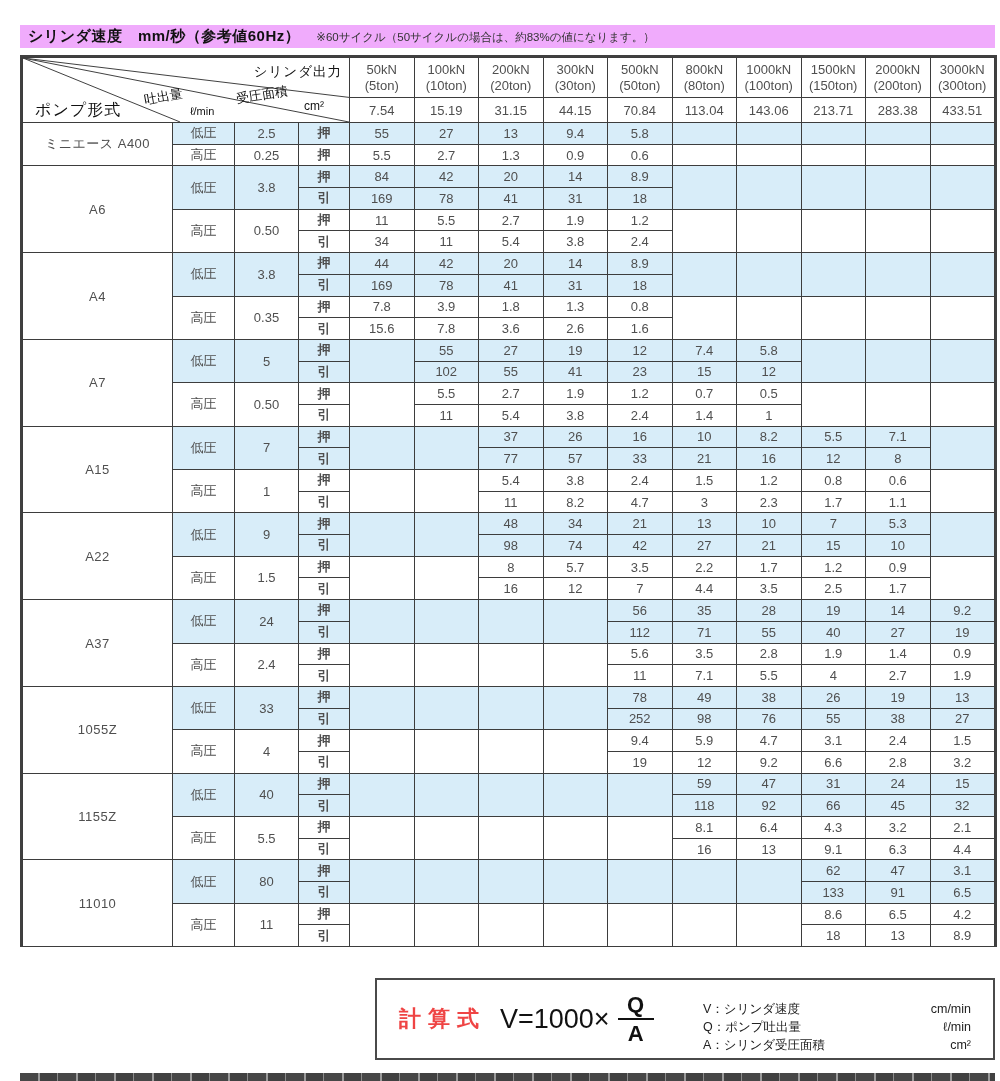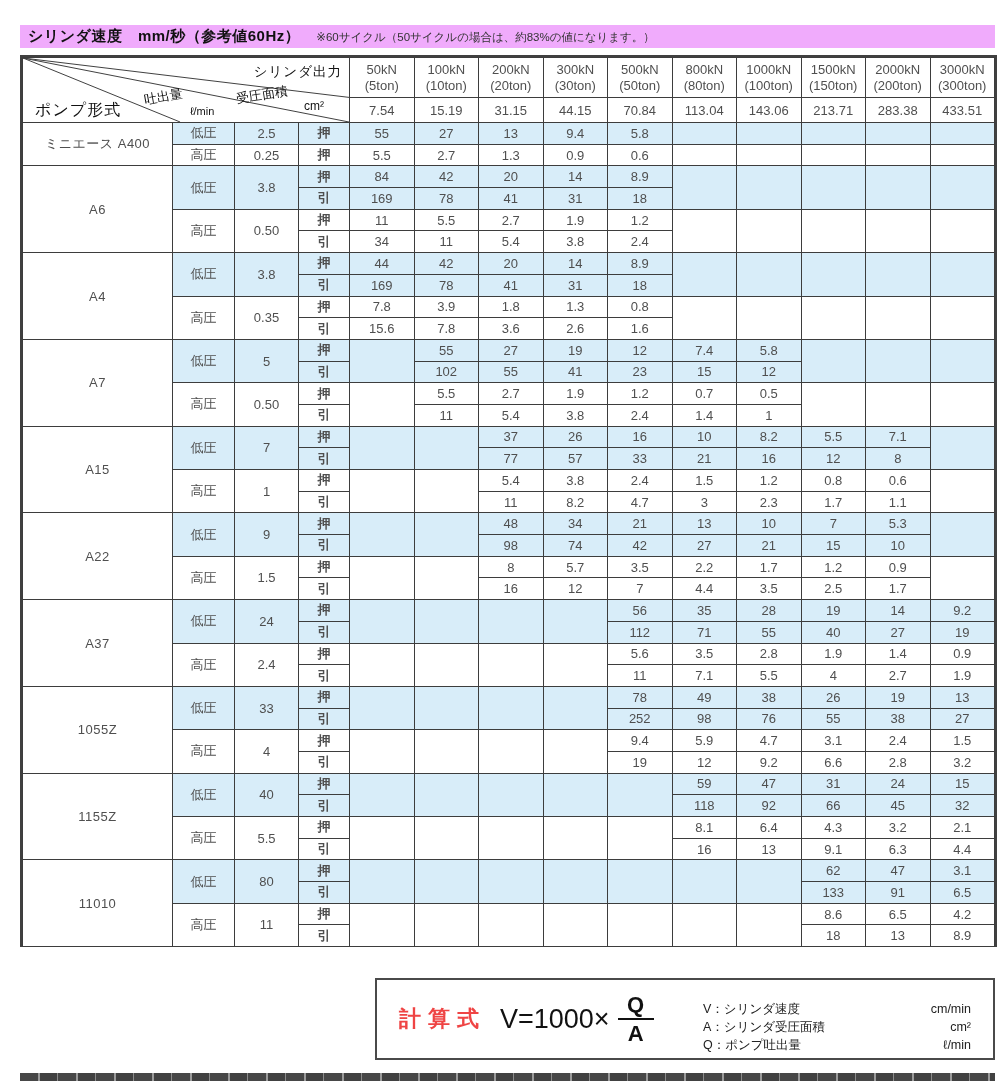--- a/index.html
+++ b/index.html
@@ -606,24 +606,24 @@
       <span class="fq">Q</span>
       <span class="bar"></span>
       <span class="fa">A</span>
     </span>
     <div class="f-legend" id="f-legend">
         <div class="f-row">
           <span class="f-term">V：シリンダ速度</span>
           <span class="f-unit">cm/min</span>
         </div>
         <div class="f-row">
+          <span class="f-term">Q：ポンプ吐出量</span>
+          <span class="f-unit">ℓ/min</span>
+        </div>
+        <div class="f-row">
           <span class="f-term">A：シリンダ受圧面積</span>
           <span class="f-unit">cm²</span>
         </div>
-        <div class="f-row">
-          <span class="f-term">Q：ポンプ吐出量</span>
-          <span class="f-unit">ℓ/min</span>
-        </div>
       </div>
   </div>
 
   <div class="bottom-strip"></div>
 </div>
 
 </body></html>

